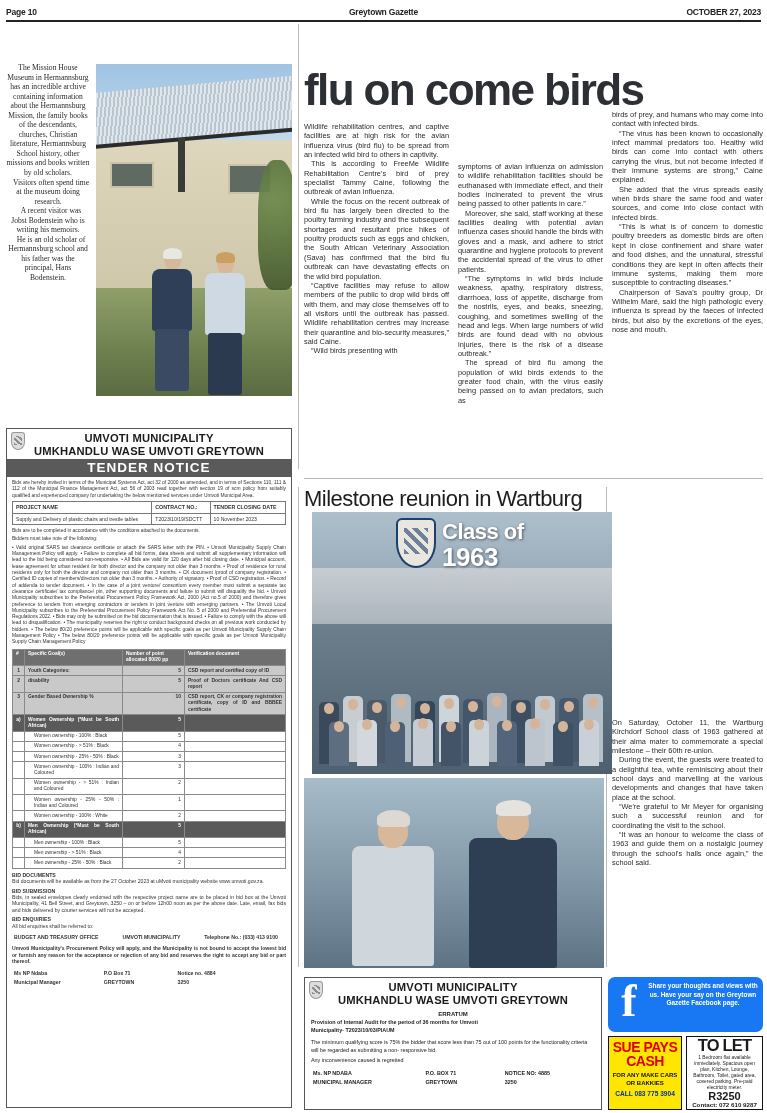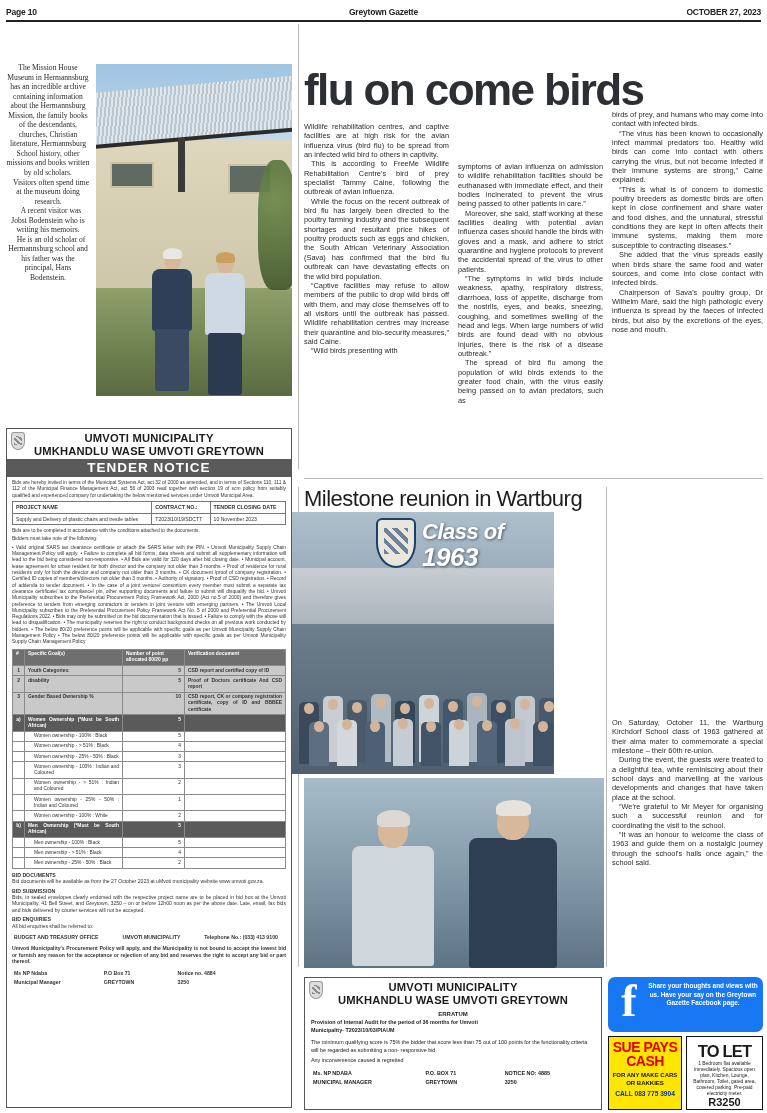--- a/index.html
+++ b/index.html
@@ -95,22 +95,22 @@
   .fig-legs { position: absolute; left: 50%; top: 79px; width: 34px; height: 62px; margin-left: -17px;
     background: #3b4a63; border-radius: 3px; }
   #photo-museum .p-man .fig-torso { background: #2e3f57; }
   #photo-museum .p-woman .fig-torso { background: #cfd9e4; }
   #photo-museum .p-woman .fig-hair { background: #c9a060; }
   #photo-museum .p-woman .fig-legs { background: #2b3a4f; }
   #photo-museum .tree { position: absolute; right: -6px; top: 96px; width: 40px; height: 130px;
     background: radial-gradient(circle at 40% 30%, #6c8a4a, #41562c); border-radius: 40% 45% 30% 35%; opacity: .92; }
 
   
-  #photo-reunion { left: 292px; top: 512px; width: 262px; height: 262px;
-    background: linear-gradient(#b9c9d6, #93a8b8 40%, #6f8494); font-style: italic; }
+  #photo-reunion { left: 312px; top: 512px; width: 300px; height: 262px;
+    background: linear-gradient(#b9c9d6, #93a8b8 40%, #6f8494); }
   #photo-reunion .bannertop { position: absolute; left: 0; top: 0; width: 300px; height: 100px;
     background: linear-gradient(#aebfcc, #8fa2b1); }
   #photo-reunion .crest { position: absolute; left: 84px; top: 6px; width: 40px; height: 50px;
     background: #e9e6dd; border-radius: 6px 6px 50% 50%; border: 2px solid #1c3f6e; }
   #photo-reunion .crest:after { content: ""; position: absolute; left: 6px; top: 8px; right: 6px; bottom: 12px;
     background: repeating-linear-gradient(45deg, #1c3f6e 0 4px, #e9e6dd 4px 8px); opacity: .6; }
   #photo-reunion .classtext { position: absolute; left: 130px; top: 8px; width: 160px;
     font-family: "Liberation Sans", sans-serif; font-weight: bold; color: #fff;
     text-shadow: 1px 1px 3px rgba(0,0,0,.5); }
   #photo-reunion .classtext .l1 { font-size: 22px; line-height: 24px; letter-spacing: -0.5px; }
@@ -211,21 +211,21 @@
   .sue-ad .s2 { color: #e00000; font-weight: bold; font-size: 14px; line-height: 14px;
     letter-spacing: -0.5px; }
   .sue-ad .s3 { color: #111; font-weight: bold; font-size: 6px; line-height: 8px; margin-top: 3px; }
   .sue-ad .s4 { color: #111; font-weight: bold; font-size: 6px; line-height: 8px; }
   .sue-ad .s5 { color: #0033a0; font-weight: bold; font-size: 6.6px; line-height: 9px; margin-top: 2px; }
   .let-ad {
     position: absolute; left: 686px; top: 1036px; width: 77px; height: 74px;
     background: #fff; border: 1.5px solid #111;
     font-family: "Liberation Sans", sans-serif; text-align: center; overflow: hidden;
   }
-  .let-ad .t1 { font-weight: bold; font-size: 16.5px; line-height: 17px; letter-spacing: -0.8px; margin-top: 6px; }
+  .let-ad .t1 { font-weight: bold; font-size: 16.5px; line-height: 17px; letter-spacing: -0.8px; margin-top: 0; }
   .let-ad .t2 { font-size: 4.9px; line-height: 6.1px; padding: 1px 2px 0 2px; }
   .let-ad .t3 { font-weight: bold; font-size: 11px; line-height: 9px; }
   .let-ad .t4 { font-weight: bold; font-size: 6.2px; line-height: 8px; }
 </style>
 </head>
 <body>
 
 <div class="page">
 
   <div class="masthead">
@@ -287,22 +287,22 @@
   <div class="body-col" style="left:458px; top:122px; width:145px;margin-top:40px;">
     <p class="first">symptoms of avian influenza on admission to wildlife rehabilitation facilities should be euthanased with immediate effect, and their bodies incinerated to prevent the virus being passed to other patients in care.”</p>
     <p>Moreover, she said, staff working at these facilities dealing with potential avian influenza cases should handle the birds with gloves and a mask, and adhere to strict quarantine and hygiene protocols to prevent the accidental spread of the virus to other patients.</p>
     <p>“The symptoms in wild birds include weakness, apathy, respiratory distress, diarrhoea, loss of appetite, discharge from the nostrils, eyes, and beaks, sneezing, coughing, and sometimes swelling of the head and legs. When large numbers of wild birds are found dead with no obvious injuries, there is the risk of a disease outbreak.”</p>
     <p>The spread of bird flu among the population of wild birds extends to the greater food chain, with the virus easily being passed on to avian predators, such as</p>
   </div>
 
   <div class="body-col" style="left:612px; top:110px; width:151px;">
     <p class="first">birds of prey, and humans who may come into contact with infected birds.</p>
     <p>“The virus has been known to occasionally infect mammal predators too. Healthy wild birds can come into contact with others carrying the virus, but not become infected if their immune systems are strong,” Caine explained.</p>
+    <p>She added that the virus spreads easily when birds share the same food and water sources, and come into close contact with infected birds.</p>
     <p>“This is what is of concern to domestic poultry breeders as domestic birds are often kept in close confinement and share water and food dishes, and the unnatural, stressful conditions they are kept in often affects their immune systems, making them more susceptible to contracting diseases.”</p>
-    <p>She added that the virus spreads easily when birds share the same food and water sources, and come into close contact with infected birds.</p>
     <p>Chairperson of Sava's poultry group, Dr Wilhelm Maré, said the high pathologic every influenza is spread by the faeces of infected birds, but also by the excretions of the eyes, nose and mouth.</p>
   </div>
 
   <h2 class="hl-reunion">Milestone reunion in Wartburg</h2>
 
   <div class="photo" id="photo-reunion">
     <div class="bannertop"></div>
     <div class="hall"></div>
     <div class="crest"></div>
     <div class="classtext">

